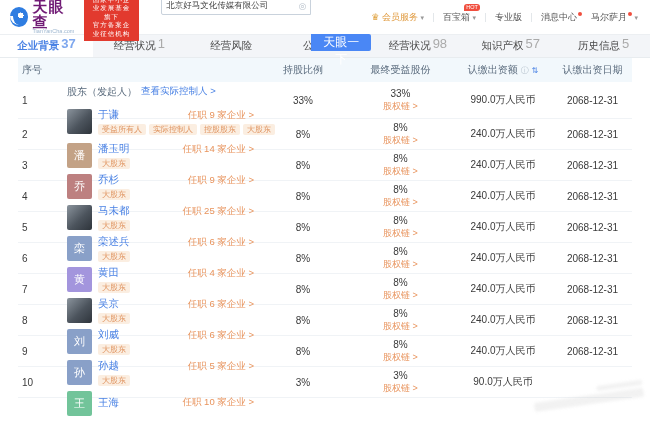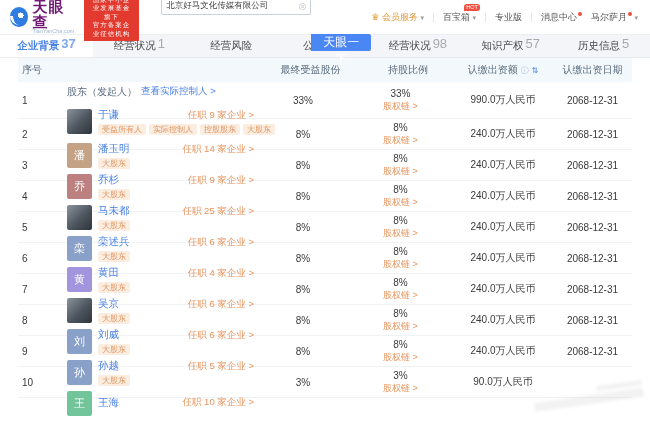--- a/index.html
+++ b/index.html
@@ -180,22 +180,22 @@
   </div>
 
 <div class="page-body">
   <div class="grid">
     <div class="thead">
       <div class="th c-seq">序号</div>
       <div class="th c-sh">
         <span>股东（发起人）</span>
         <span class="hd-link">查看实际控制人 &gt;</span>
       </div>
+      <div class="th c-ratio">持股比例</div>
       <div class="th c-ben">最终受益股份</div>
-      <div class="th c-ratio">持股比例</div>
       <div class="th c-amt">
         <span>认缴出资额</span>
         <span class="info-icon">ⓘ</span>
         <span class="sort-icon">⇅</span>
       </div>
       <div class="th c-date">认缴出资日期</div>
     </div>
     <div id="tbody">
   <div class="tr tall">
     <div class="td c-seq">1</div>

